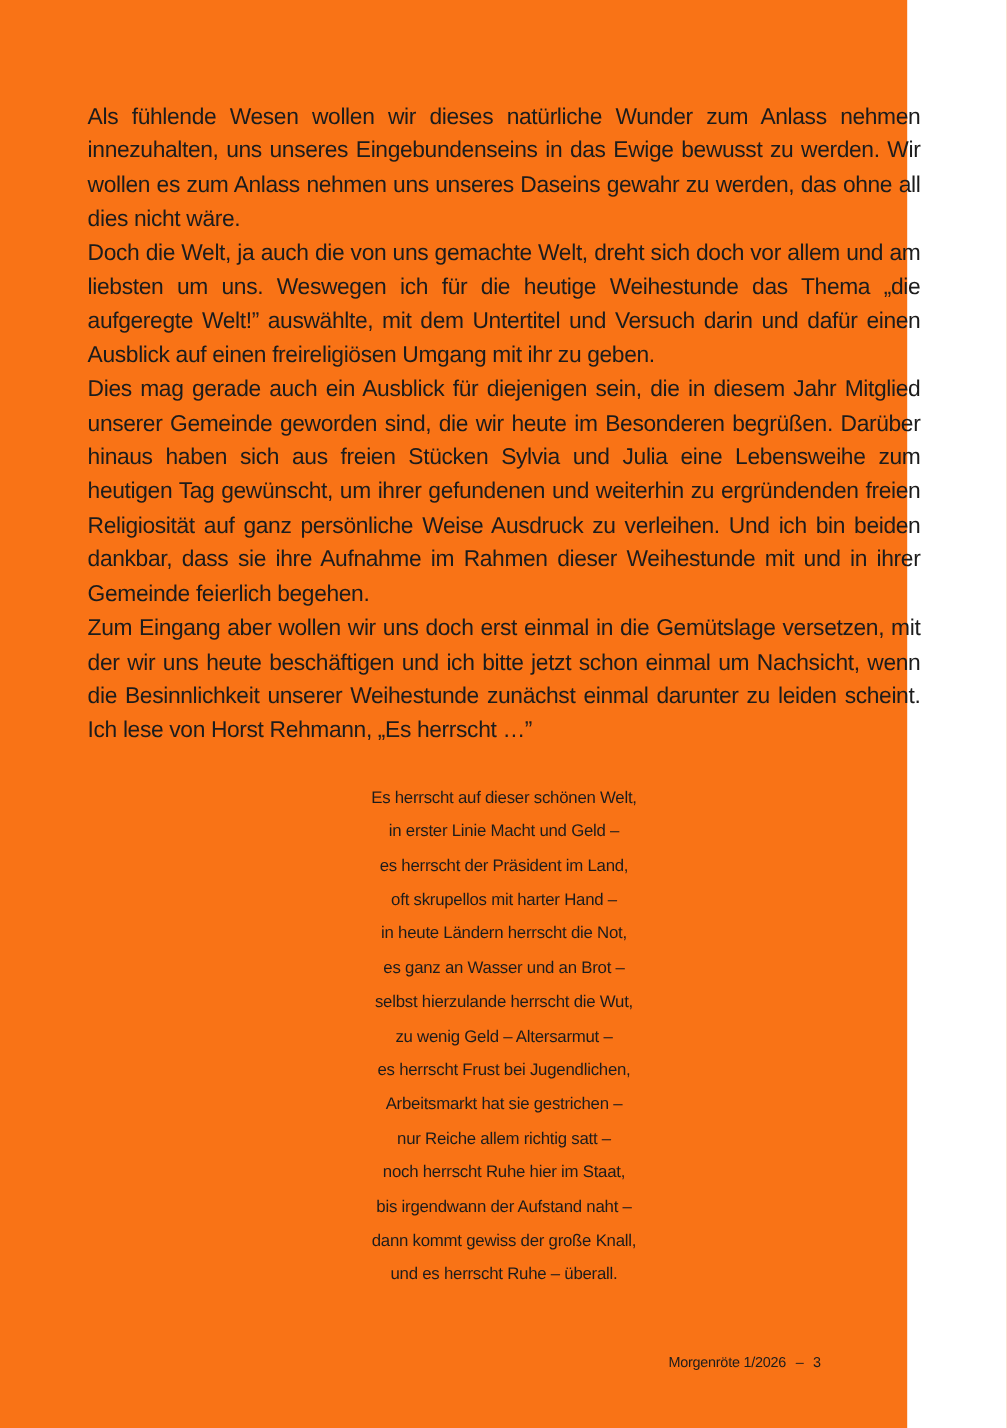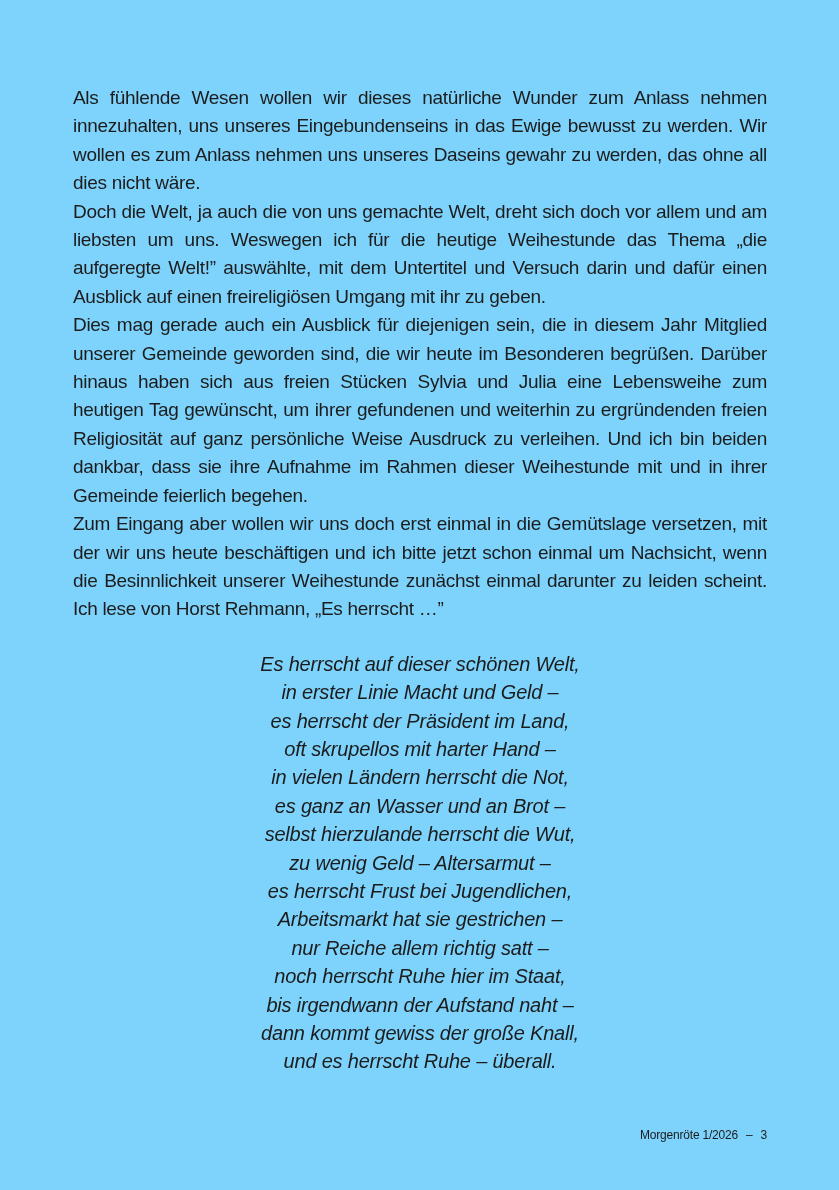--- a/index.html
+++ b/index.html
@@ -9,47 +9,46 @@
   body {
     width: 839px;
     height: 1190px;
     background: #ffffff;
     font-family: "Liberation Sans", "DejaVu Sans", sans-serif;
     color: #1c1c1c;
     overflow: hidden;
   }
   .page {
     position: relative;
-    width: 839px;
+    width: 756px;
     height: 1190px;
-    background: #7dd3fc;
+    background: #f97316;
   }
   .content {
     position: absolute;
     left: 73px;
     top: 84px;
     width: 694px;
   }
   .body-text .paragraph {
     font-size: 19px;
     line-height: 28.4px;
     letter-spacing: -0.3px;
     text-align: justify;
     text-justify: inter-word;
     margin: 0;
   }
   .poem {
     margin-top: 26px;
     text-align: center;
   }
   .poem .poem-line {
-    font-size: 20px;
+    font-size: 14px;
     line-height: 28.4px;
     letter-spacing: -0.2px;
-    font-style: italic;
   }
   .footer {
     position: absolute;
     right: 72px;
     top: 1128px;
     font-size: 12px;
     letter-spacing: -0.2px;
     white-space: nowrap;
   }
   .footer .separator {
@@ -72,21 +71,21 @@
         <div class="paragraph">Doch die Welt, ja auch die von uns gemachte Welt, dreht sich doch vor allem und am liebsten um uns. Weswegen ich für die heutige Weihestunde das Thema „die aufgeregte Welt!” auswählte, mit dem Untertitel und Versuch darin und dafür einen Ausblick auf einen freireligiösen Umgang mit ihr zu geben.</div>
         <div class="paragraph">Dies mag gerade auch ein Ausblick für diejenigen sein, die in diesem Jahr Mitglied unserer Gemeinde geworden sind, die wir heute im Besonderen begrüßen. Darüber hinaus haben sich aus freien Stücken Sylvia und Julia eine Lebensweihe zum heutigen Tag gewünscht, um ihrer gefundenen und weiterhin zu ergründenden freien Religiosität auf ganz persönliche Weise Ausdruck zu verleihen. Und ich bin beiden dankbar, dass sie ihre Aufnahme im Rahmen dieser Weihestunde mit und in ihrer Gemeinde feierlich begehen.</div>
         <div class="paragraph">Zum Eingang aber wollen wir uns doch erst einmal in die Gemütslage versetzen, mit der wir uns heute beschäftigen und ich bitte jetzt schon einmal um Nachsicht, wenn die Besinnlichkeit unserer Weihestunde zunächst einmal darunter zu leiden scheint. Ich lese von Horst Rehmann, „Es herrscht …”</div>
       </div>
 
     <div class="poem">
         <div class="poem-line">Es herrscht auf dieser schönen Welt,</div>
         <div class="poem-line">in erster Linie Macht und Geld –</div>
         <div class="poem-line">es herrscht der Präsident im Land,</div>
         <div class="poem-line">oft skrupellos mit harter Hand –</div>
-        <div class="poem-line">in vielen Ländern herrscht die Not,</div>
+        <div class="poem-line">in heute Ländern herrscht die Not,</div>
         <div class="poem-line">es ganz an Wasser und an Brot –</div>
         <div class="poem-line">selbst hierzulande herrscht die Wut,</div>
         <div class="poem-line">zu wenig Geld – Altersarmut –</div>
         <div class="poem-line">es herrscht Frust bei Jugendlichen,</div>
         <div class="poem-line">Arbeitsmarkt hat sie gestrichen –</div>
         <div class="poem-line">nur Reiche allem richtig satt –</div>
         <div class="poem-line">noch herrscht Ruhe hier im Staat,</div>
         <div class="poem-line">bis irgendwann der Aufstand naht –</div>
         <div class="poem-line">dann kommt gewiss der große Knall,</div>
         <div class="poem-line">und es herrscht Ruhe – überall.</div>

